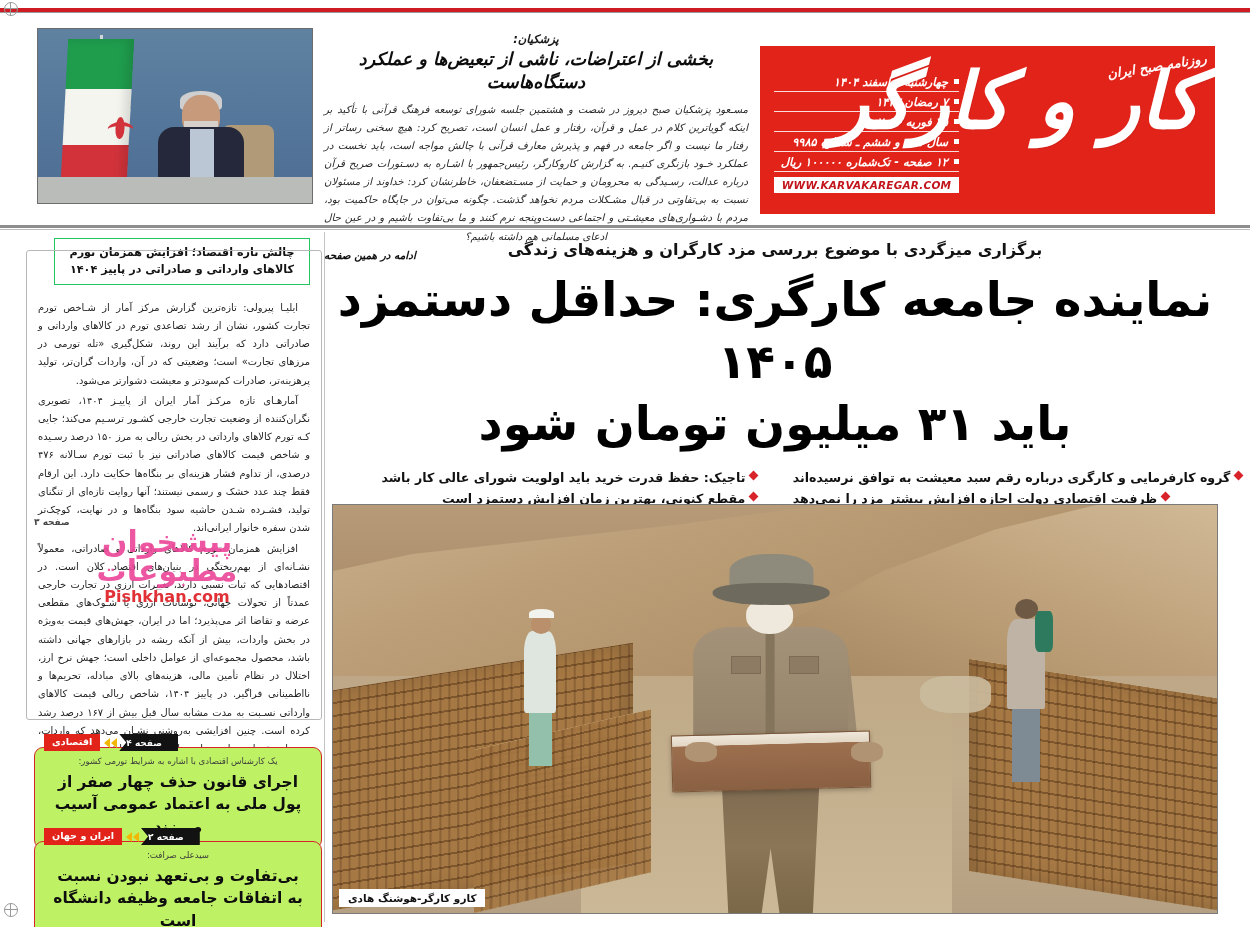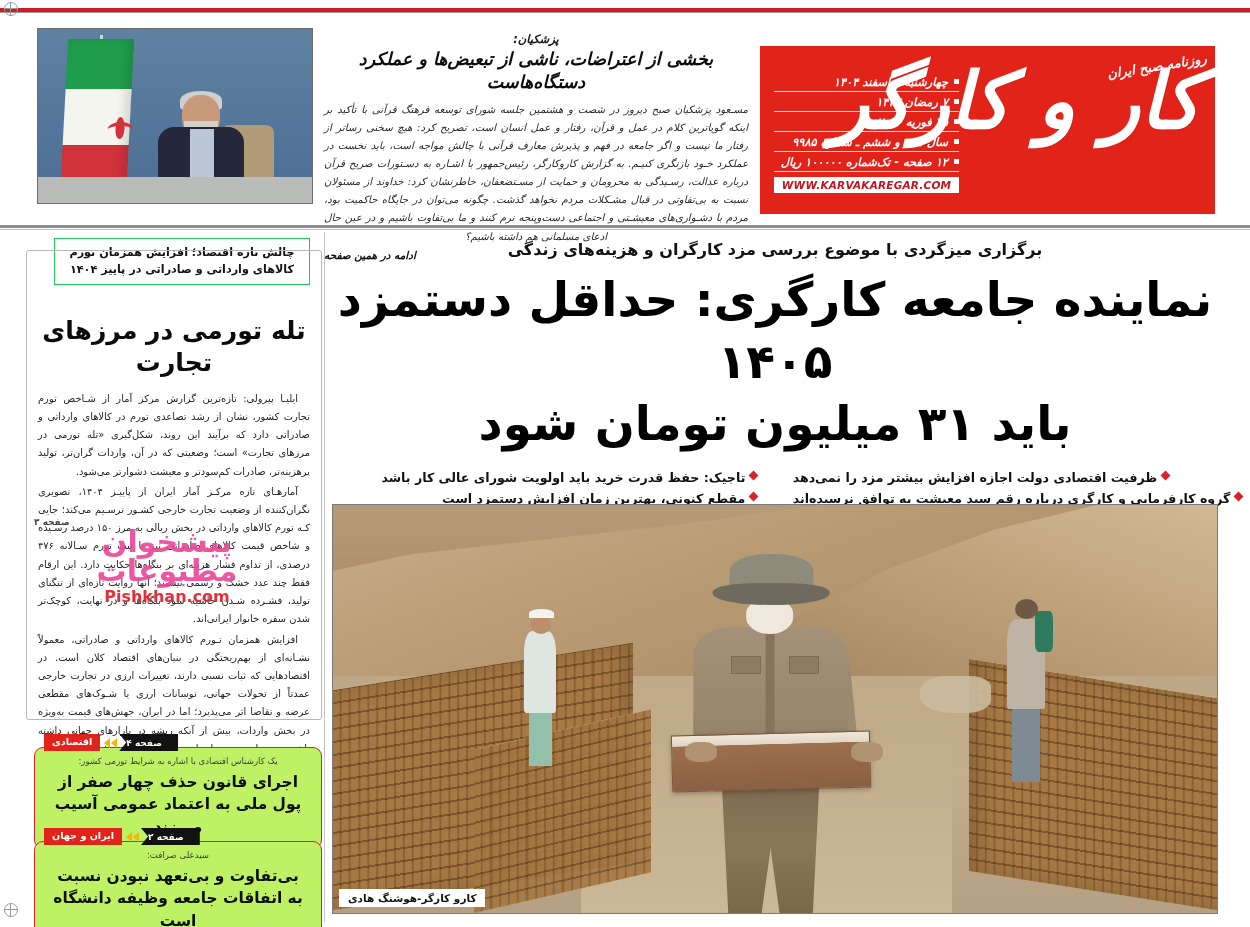--- a/index.html
+++ b/index.html
@@ -461,25 +461,25 @@
     <div class="main-kicker">برگزاری میزگردی با موضوع بررسی مزد کارگران و هزینه‌های زندگی</div>
     <h1 class="main-head">
       <span class="l1">نماینده جامعه کارگری: حداقل دستمزد ۱۴۰۵</span>
       <span class="l2">باید ۳۱ میلیون تومان شود</span>
     </h1>
 
     <div class="bullets">
       <div class="bul-col left">
         <div class="bul">
           <span class="dia"></span>
+          <span>گروه کارفرمایی و کارگری درباره رقم سبد معیشت به توافق نرسیده‌اند</span>
+        </div>
+        <div class="bul">
+          <span class="dia"></span>
           <span>ظرفیت اقتصادی دولت اجازه افزایش بیشتر مزد را نمی‌دهد</span>
-        </div>
-        <div class="bul">
-          <span class="dia"></span>
-          <span>گروه کارفرمایی و کارگری درباره رقم سبد معیشت به توافق نرسیده‌اند</span>
         </div>
         <div class="bul">
           <span class="dia"></span>
           <span>عزیزخانی: سرعت رشد هزینه‌ها از رشد مزد بیشتر است</span>
         </div>
         <div class="bul">
           <span class="dia"></span>
           <span>افزایش ۱۰۰ درصدی دستمزد هم شکاف معیشتی را پر نمی‌کند</span>
         </div>
       </div>
@@ -542,21 +542,20 @@
     </div>
   </div>
 
   <div class="side-col">
 
     <div class="side-frame"></div>
 
     <div class="side-kicker">چالش تازه اقتصاد؛ افزایش همزمان تورم کالاهای وارداتی و صادراتی در پاییز ۱۴۰۴</div>
 
     <div class="side-inner">
-      <h2 class="side-head">تله تورمی در مرزهای تجارت</h2>
       <div class="side-body">
         <p>ایلیـا پیرولی: تازه‌ترین گزارش مرکز آمار از شـاخص تورم تجارت کشور، نشان از رشد تصاعدی تورم در کالاهای وارداتی و صادراتی دارد که برآیند این روند، شکل‌گیری «تله تورمی در مرزهای تجارت» است؛ وضعیتی که در آن، واردات گران‌تر، تولید پرهزینه‌تر، صادرات کم‌سودتر و معیشت دشوارتر می‌شود.</p>
         <p>آمارهـای تازه مرکـز آمار ایران از پاییـز ۱۴۰۴، تصویری نگران‌کننده از وضعیت تجارت خارجی کشـور ترسـیم می‌کند؛ جایی کـه تورم کالاهای وارداتی در بخش ریالی به مرز ۱۵۰ درصد رسـیده و شاخص قیمت کالاهای صادراتی نیز با ثبت تورم سـالانه ۴۷۶ درصدی، از تداوم فشار هزینه‌ای بر بنگاه‌ها حکایت دارد. این ارقام فقط چند عدد خشک و رسمی نیستند؛ آنها روایت تازه‌ای از تنگنای تولید، فشـرده شـدن حاشیه سود بنگاه‌ها و در نهایت، کوچک‌تر شدن سفره خانوار ایرانی‌اند.</p>
         <p>افزایش همزمان تـورم کالاهای وارداتی و صادراتی، معمولاً نشـانه‌ای از بهم‌ریختگی در بنیان‌های اقتصاد کلان است. در اقتصادهایی که ثبات نسبی دارند، تغییرات ارزی در تجارت خارجی عمدتاً از تحولات جهانی، نوسانات ارزی یا شـوک‌های مقطعی عرضه و تقاضا اثر می‌پذیرد؛ اما در ایران، جهش‌های قیمت به‌ویژه در بخش واردات، بیش از آنکه ریشه در بازارهای جهانی داشته باشد، محصول مجموعه‌ای از عوامل داخلی است؛ جهش نرخ ارز، اختلال در نظام تأمین مالی، هزینه‌های بالای مبادله، تحریم‌ها و نااطمینانی فراگیر. در پاییز ۱۴۰۴، شاخص ریالی قیمت کالاهای وارداتی نسـبت به مدت مشابه سال قبل بیش از ۱۶۷ درصد رشد کرده است. چنین افزایشی به‌روشنی نشـان می‌دهد که واردات، به‌عنوان شریان حیاتی تولید، با فشار بی‌سـابقه هزینه‌ای مواجه شده است. بخش عمده واردات ایران را کالاهای واسطه‌ای و اسقطه‌ای و سرمایه‌ای تشکیل می‌دهد؛ یعنی همان اقلامی که مستقیماً در فرآیند تولید به‌کار می‌روند.</p>
       </div>
       <div class="side-pagemark">صفحه ۳</div>
       <div class="side-cont">ادامه در صفحه۴</div>
     </div>
 
     <div class="watermark">

